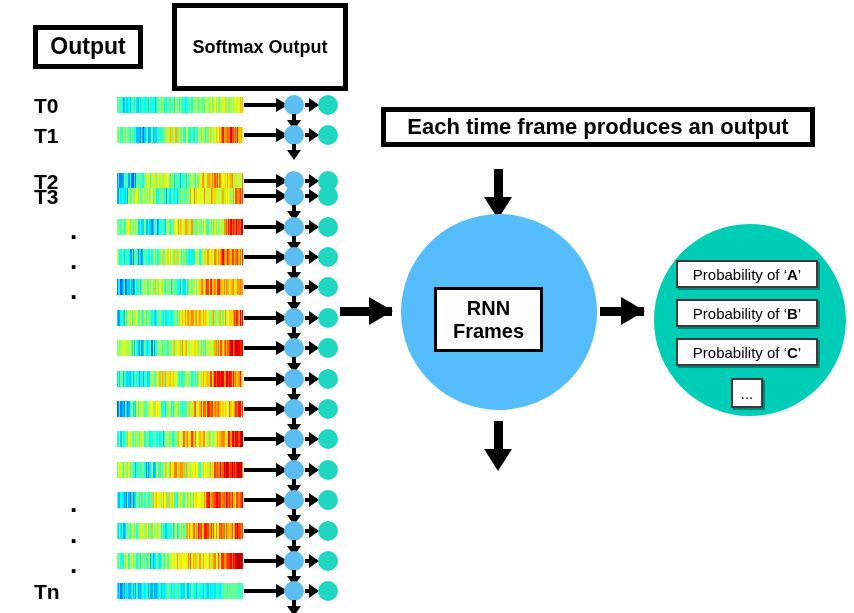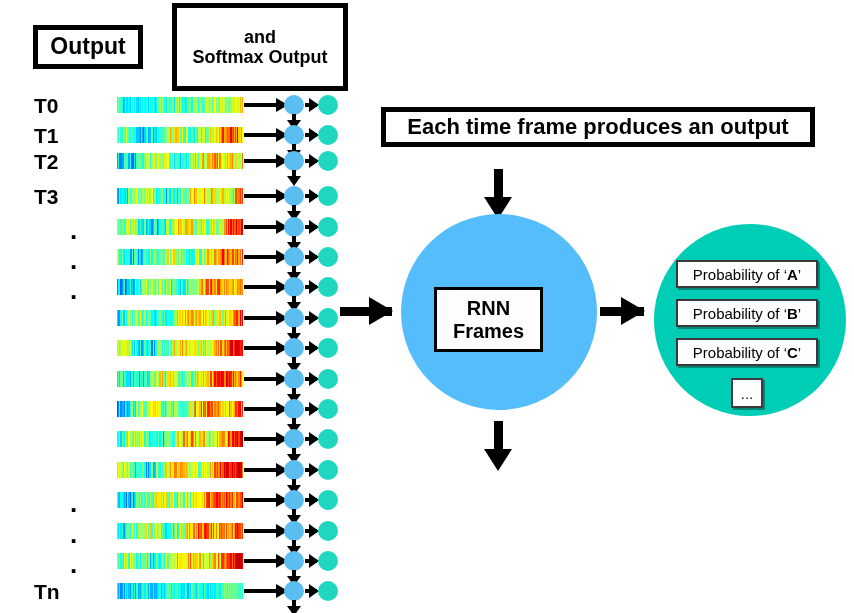--- a/index.html
+++ b/index.html
@@ -108,21 +108,20 @@
 </style>
 </head>
 <body>
 
 <div class="hdrbox" id="frames-box">
   <span>Output</span>
 </div>
 
 <div class="hdrbox" id="rnn-soft-box">
   <div>
-    <span class="ml">and</span>
     <span class="ml">Softmax Output</span>
   </div>
 </div>
 
 <div class="abs" id="rows-layer">
     <div class="row" style="top: 96px;">
       <div class="tlabel">T0</div>
       <div class="spec" style="background-image: linear-gradient(to right, rgb(66, 255, 189) 0%, rgb(66, 255, 189) 0.91%, rgb(98, 255, 157) 0.91%, rgb(98, 255, 157) 1.82%, rgb(88, 255, 167) 1.82%, rgb(88, 255, 167) 2.73%, rgb(62, 255, 193) 2.73%, rgb(62, 255, 193) 3.64%, rgb(24, 255, 231) 3.64%, rgb(24, 255, 231) 4.55%, rgb(0, 179, 255) 4.55%, rgb(0, 179, 255) 5.45%, rgb(0, 200, 255) 5.45%, rgb(0, 200, 255) 6.36%, rgb(33, 255, 222) 6.36%, rgb(33, 255, 222) 7.27%, rgb(0, 232, 255) 7.27%, rgb(0, 232, 255) 8.18%, rgb(0, 216, 255) 8.18%, rgb(0, 216, 255) 9.09%, rgb(0, 254, 255) 9.09%, rgb(0, 254, 255) 10%, rgb(0, 200, 255) 10%, rgb(0, 200, 255) 10.91%, rgb(84, 255, 171) 10.91%, rgb(84, 255, 171) 11.82%, rgb(18, 255, 237) 11.82%, rgb(18, 255, 237) 12.73%, rgb(134, 255, 121) 12.73%, rgb(134, 255, 121) 13.64%, rgb(0, 237, 255) 13.64%, rgb(0, 237, 255) 14.55%, rgb(133, 255, 122) 14.55%, rgb(133, 255, 122) 15.45%, rgb(0, 227, 255) 15.45%, rgb(0, 227, 255) 16.36%, rgb(0, 197, 255) 16.36%, rgb(0, 197, 255) 17.27%, rgb(51, 255, 204) 17.27%, rgb(51, 255, 204) 18.18%, rgb(0, 224, 255) 18.18%, rgb(0, 224, 255) 19.09%, rgb(47, 255, 208) 19.09%, rgb(47, 255, 208) 20%, rgb(10, 255, 245) 20%, rgb(10, 255, 245) 20.91%, rgb(86, 255, 169) 20.91%, rgb(86, 255, 169) 21.82%, rgb(3, 255, 252) 21.82%, rgb(3, 255, 252) 22.73%, rgb(13, 255, 242) 22.73%, rgb(13, 255, 242) 23.64%, rgb(87, 255, 168) 23.64%, rgb(87, 255, 168) 24.55%, rgb(0, 204, 255) 24.55%, rgb(0, 204, 255) 25.45%, rgb(137, 255, 118) 25.45%, rgb(137, 255, 118) 26.36%, rgb(6, 255, 249) 26.36%, rgb(6, 255, 249) 27.27%, rgb(17, 255, 238) 27.27%, rgb(17, 255, 238) 28.18%, rgb(33, 255, 222) 28.18%, rgb(33, 255, 222) 29.09%, rgb(20, 255, 235) 29.09%, rgb(20, 255, 235) 30%, rgb(0, 201, 255) 30%, rgb(0, 201, 255) 30.91%, rgb(0, 252, 255) 30.91%, rgb(0, 252, 255) 31.82%, rgb(141, 255, 114) 31.82%, rgb(141, 255, 114) 32.73%, rgb(101, 255, 154) 32.73%, rgb(101, 255, 154) 33.64%, rgb(152, 255, 103) 33.64%, rgb(152, 255, 103) 34.55%, rgb(66, 255, 189) 34.55%, rgb(66, 255, 189) 35.45%, rgb(165, 255, 90) 35.45%, rgb(165, 255, 90) 36.36%, rgb(107, 255, 148) 36.36%, rgb(107, 255, 148) 37.27%, rgb(20, 255, 235) 37.27%, rgb(20, 255, 235) 38.18%, rgb(60, 255, 195) 38.18%, rgb(60, 255, 195) 39.09%, rgb(0, 247, 255) 39.09%, rgb(0, 247, 255) 40%, rgb(110, 255, 145) 40%, rgb(110, 255, 145) 40.91%, rgb(43, 255, 212) 40.91%, rgb(43, 255, 212) 41.82%, rgb(42, 255, 213) 41.82%, rgb(42, 255, 213) 42.73%, rgb(112, 255, 143) 42.73%, rgb(112, 255, 143) 43.64%, rgb(126, 255, 129) 43.64%, rgb(126, 255, 129) 44.55%, rgb(101, 255, 154) 44.55%, rgb(101, 255, 154) 45.45%, rgb(0, 236, 255) 45.45%, rgb(0, 236, 255) 46.36%, rgb(183, 255, 72) 46.36%, rgb(183, 255, 72) 47.27%, rgb(79, 255, 176) 47.27%, rgb(79, 255, 176) 48.18%, rgb(173, 255, 82) 48.18%, rgb(173, 255, 82) 49.09%, rgb(25, 255, 230) 49.09%, rgb(25, 255, 230) 50%, rgb(183, 255, 72) 50%, rgb(183, 255, 72) 50.91%, rgb(71, 255, 184) 50.91%, rgb(71, 255, 184) 51.82%, rgb(3, 255, 252) 51.82%, rgb(3, 255, 252) 52.73%, rgb(44, 255, 211) 52.73%, rgb(44, 255, 211) 53.64%, rgb(0, 237, 255) 53.64%, rgb(0, 237, 255) 54.55%, rgb(30, 255, 225) 54.55%, rgb(30, 255, 225) 55.45%, rgb(7, 255, 248) 55.45%, rgb(7, 255, 248) 56.36%, rgb(85, 255, 170) 56.36%, rgb(85, 255, 170) 57.27%, rgb(116, 255, 139) 57.27%, rgb(116, 255, 139) 58.18%, rgb(120, 255, 135) 58.18%, rgb(120, 255, 135) 59.09%, rgb(13, 255, 242) 59.09%, rgb(13, 255, 242) 60%, rgb(151, 255, 104) 60%, rgb(151, 255, 104) 60.91%, rgb(194, 255, 61) 60.91%, rgb(194, 255, 61) 61.82%, rgb(128, 255, 127) 61.82%, rgb(128, 255, 127) 62.73%, rgb(161, 255, 94) 62.73%, rgb(161, 255, 94) 63.64%, rgb(129, 255, 126) 63.64%, rgb(129, 255, 126) 64.55%, rgb(29, 255, 226) 64.55%, rgb(29, 255, 226) 65.45%, rgb(153, 255, 102) 65.45%, rgb(153, 255, 102) 66.36%, rgb(142, 255, 113) 66.36%, rgb(142, 255, 113) 67.27%, rgb(43, 255, 212) 67.27%, rgb(43, 255, 212) 68.18%, rgb(111, 255, 144) 68.18%, rgb(111, 255, 144) 69.09%, rgb(78, 255, 177) 69.09%, rgb(78, 255, 177) 70%, rgb(224, 255, 31) 70%, rgb(224, 255, 31) 70.91%, rgb(211, 255, 44) 70.91%, rgb(211, 255, 44) 71.82%, rgb(174, 255, 81) 71.82%, rgb(174, 255, 81) 72.73%, rgb(102, 255, 153) 72.73%, rgb(102, 255, 153) 73.64%, rgb(171, 255, 84) 73.64%, rgb(171, 255, 84) 74.55%, rgb(244, 255, 11) 74.55%, rgb(244, 255, 11) 75.45%, rgb(83, 255, 172) 75.45%, rgb(83, 255, 172) 76.36%, rgb(156, 255, 99) 76.36%, rgb(156, 255, 99) 77.27%, rgb(255, 251, 0) 77.27%, rgb(255, 251, 0) 78.18%, rgb(121, 255, 134) 78.18%, rgb(121, 255, 134) 79.09%, rgb(255, 239, 0) 79.09%, rgb(255, 239, 0) 80%, rgb(127, 255, 128) 80%, rgb(127, 255, 128) 80.91%, rgb(75, 255, 180) 80.91%, rgb(75, 255, 180) 81.82%, rgb(255, 251, 0) 81.82%, rgb(255, 251, 0) 82.73%, rgb(161, 255, 94) 82.73%, rgb(161, 255, 94) 83.64%, rgb(202, 255, 53) 83.64%, rgb(202, 255, 53) 84.55%, rgb(193, 255, 62) 84.55%, rgb(193, 255, 62) 85.45%, rgb(255, 212, 0) 85.45%, rgb(255, 212, 0) 86.36%, rgb(123, 255, 132) 86.36%, rgb(123, 255, 132) 87.27%, rgb(161, 255, 94) 87.27%, rgb(161, 255, 94) 88.18%, rgb(113, 255, 142) 88.18%, rgb(113, 255, 142) 89.09%, rgb(255, 205, 0) 89.09%, rgb(255, 205, 0) 90%, rgb(143, 255, 112) 90%, rgb(143, 255, 112) 90.91%, rgb(218, 255, 37) 90.91%, rgb(218, 255, 37) 91.82%, rgb(139, 255, 116) 91.82%, rgb(139, 255, 116) 92.73%, rgb(212, 255, 43) 92.73%, rgb(212, 255, 43) 93.64%, rgb(208, 255, 47) 93.64%, rgb(208, 255, 47) 94.55%, rgb(246, 255, 9) 94.55%, rgb(246, 255, 9) 95.45%, rgb(182, 255, 73) 95.45%, rgb(182, 255, 73) 96.36%, rgb(212, 255, 43) 96.36%, rgb(212, 255, 43) 97.27%, rgb(255, 184, 0) 97.27%, rgb(255, 184, 0) 98.18%, rgb(255, 234, 0) 98.18%, rgb(255, 234, 0) 99.09%, rgb(255, 171, 0) 99.09%, rgb(255, 171, 0) 100%);"></div>
       <div class="arrow-in"></div>
       <div class="node-blue" style="background: rgb(91, 189, 240);"></div>
@@ -132,21 +131,21 @@
     </div>
     <div class="row" style="top: 126.4px;">
       <div class="tlabel">T1</div>
       <div class="spec" style="background-image: linear-gradient(to right, rgb(156, 255, 99) 0%, rgb(156, 255, 99) 0.91%, rgb(55, 255, 200) 0.91%, rgb(55, 255, 200) 1.82%, rgb(223, 255, 32) 1.82%, rgb(223, 255, 32) 2.73%, rgb(47, 255, 208) 2.73%, rgb(47, 255, 208) 3.64%, rgb(38, 255, 217) 3.64%, rgb(38, 255, 217) 4.55%, rgb(217, 255, 38) 4.55%, rgb(217, 255, 38) 5.45%, rgb(116, 255, 139) 5.45%, rgb(116, 255, 139) 6.36%, rgb(67, 255, 188) 6.36%, rgb(67, 255, 188) 7.27%, rgb(217, 255, 38) 7.27%, rgb(217, 255, 38) 8.18%, rgb(117, 255, 138) 8.18%, rgb(117, 255, 138) 9.09%, rgb(69, 255, 186) 9.09%, rgb(69, 255, 186) 10%, rgb(18, 255, 237) 10%, rgb(18, 255, 237) 10.91%, rgb(165, 255, 90) 10.91%, rgb(165, 255, 90) 11.82%, rgb(78, 255, 177) 11.82%, rgb(78, 255, 177) 12.73%, rgb(77, 255, 178) 12.73%, rgb(77, 255, 178) 13.64%, rgb(2, 255, 253) 13.64%, rgb(2, 255, 253) 14.55%, rgb(66, 255, 189) 14.55%, rgb(66, 255, 189) 15.45%, rgb(0, 198, 255) 15.45%, rgb(0, 198, 255) 16.36%, rgb(0, 202, 255) 16.36%, rgb(0, 202, 255) 17.27%, rgb(0, 199, 255) 17.27%, rgb(0, 199, 255) 18.18%, rgb(0, 128, 255) 18.18%, rgb(0, 128, 255) 19.09%, rgb(24, 255, 231) 19.09%, rgb(24, 255, 231) 20%, rgb(0, 186, 255) 20%, rgb(0, 186, 255) 20.91%, rgb(0, 95, 255) 20.91%, rgb(0, 95, 255) 21.82%, rgb(0, 215, 255) 21.82%, rgb(0, 215, 255) 22.73%, rgb(65, 255, 190) 22.73%, rgb(65, 255, 190) 23.64%, rgb(69, 255, 186) 23.64%, rgb(69, 255, 186) 24.55%, rgb(0, 184, 255) 24.55%, rgb(0, 184, 255) 25.45%, rgb(0, 193, 255) 25.45%, rgb(0, 193, 255) 26.36%, rgb(0, 192, 255) 26.36%, rgb(0, 192, 255) 27.27%, rgb(95, 255, 160) 27.27%, rgb(95, 255, 160) 28.18%, rgb(0, 171, 255) 28.18%, rgb(0, 171, 255) 29.09%, rgb(0, 244, 255) 29.09%, rgb(0, 244, 255) 30%, rgb(0, 226, 255) 30%, rgb(0, 226, 255) 30.91%, rgb(0, 202, 255) 30.91%, rgb(0, 202, 255) 31.82%, rgb(73, 255, 182) 31.82%, rgb(73, 255, 182) 32.73%, rgb(17, 255, 238) 32.73%, rgb(17, 255, 238) 33.64%, rgb(47, 255, 208) 33.64%, rgb(47, 255, 208) 34.55%, rgb(69, 255, 186) 34.55%, rgb(69, 255, 186) 35.45%, rgb(51, 255, 204) 35.45%, rgb(51, 255, 204) 36.36%, rgb(78, 255, 177) 36.36%, rgb(78, 255, 177) 37.27%, rgb(97, 255, 158) 37.27%, rgb(97, 255, 158) 38.18%, rgb(255, 223, 0) 38.18%, rgb(255, 223, 0) 39.09%, rgb(127, 255, 128) 39.09%, rgb(127, 255, 128) 40%, rgb(185, 255, 70) 40%, rgb(185, 255, 70) 40.91%, rgb(255, 221, 0) 40.91%, rgb(255, 221, 0) 41.82%, rgb(255, 174, 0) 41.82%, rgb(255, 174, 0) 42.73%, rgb(255, 205, 0) 42.73%, rgb(255, 205, 0) 43.64%, rgb(110, 255, 145) 43.64%, rgb(110, 255, 145) 44.55%, rgb(161, 255, 94) 44.55%, rgb(161, 255, 94) 45.45%, rgb(255, 228, 0) 45.45%, rgb(255, 228, 0) 46.36%, rgb(255, 180, 0) 46.36%, rgb(255, 180, 0) 47.27%, rgb(89, 255, 166) 47.27%, rgb(89, 255, 166) 48.18%, rgb(255, 212, 0) 48.18%, rgb(255, 212, 0) 49.09%, rgb(156, 255, 99) 49.09%, rgb(156, 255, 99) 50%, rgb(97, 255, 158) 50%, rgb(97, 255, 158) 50.91%, rgb(79, 255, 176) 50.91%, rgb(79, 255, 176) 51.82%, rgb(255, 244, 0) 51.82%, rgb(255, 244, 0) 52.73%, rgb(38, 255, 217) 52.73%, rgb(38, 255, 217) 53.64%, rgb(41, 255, 214) 53.64%, rgb(41, 255, 214) 54.55%, rgb(255, 255, 0) 54.55%, rgb(255, 255, 0) 55.45%, rgb(205, 255, 50) 55.45%, rgb(205, 255, 50) 56.36%, rgb(36, 255, 219) 56.36%, rgb(36, 255, 219) 57.27%, rgb(10, 255, 245) 57.27%, rgb(10, 255, 245) 58.18%, rgb(0, 251, 255) 58.18%, rgb(0, 251, 255) 59.09%, rgb(95, 255, 160) 59.09%, rgb(95, 255, 160) 60%, rgb(16, 255, 239) 60%, rgb(16, 255, 239) 60.91%, rgb(0, 237, 255) 60.91%, rgb(0, 237, 255) 61.82%, rgb(115, 255, 140) 61.82%, rgb(115, 255, 140) 62.73%, rgb(77, 255, 178) 62.73%, rgb(77, 255, 178) 63.64%, rgb(28, 255, 227) 63.64%, rgb(28, 255, 227) 64.55%, rgb(198, 255, 57) 64.55%, rgb(198, 255, 57) 65.45%, rgb(204, 255, 51) 65.45%, rgb(204, 255, 51) 66.36%, rgb(37, 255, 218) 66.36%, rgb(37, 255, 218) 67.27%, rgb(198, 255, 57) 67.27%, rgb(198, 255, 57) 68.18%, rgb(176, 255, 79) 68.18%, rgb(176, 255, 79) 69.09%, rgb(213, 255, 42) 69.09%, rgb(213, 255, 42) 70%, rgb(17, 255, 238) 70%, rgb(17, 255, 238) 70.91%, rgb(98, 255, 157) 70.91%, rgb(98, 255, 157) 71.82%, rgb(112, 255, 143) 71.82%, rgb(112, 255, 143) 72.73%, rgb(255, 227, 0) 72.73%, rgb(255, 227, 0) 73.64%, rgb(255, 202, 0) 73.64%, rgb(255, 202, 0) 74.55%, rgb(136, 255, 119) 74.55%, rgb(136, 255, 119) 75.45%, rgb(201, 255, 54) 75.45%, rgb(201, 255, 54) 76.36%, rgb(135, 255, 120) 76.36%, rgb(135, 255, 120) 77.27%, rgb(224, 255, 31) 77.27%, rgb(224, 255, 31) 78.18%, rgb(255, 195, 0) 78.18%, rgb(255, 195, 0) 79.09%, rgb(187, 255, 68) 79.09%, rgb(187, 255, 68) 80%, rgb(221, 255, 34) 80%, rgb(221, 255, 34) 80.91%, rgb(255, 160, 0) 80.91%, rgb(255, 160, 0) 81.82%, rgb(255, 214, 0) 81.82%, rgb(255, 214, 0) 82.73%, rgb(255, 118, 0) 82.73%, rgb(255, 118, 0) 83.64%, rgb(255, 24, 0) 83.64%, rgb(255, 24, 0) 84.55%, rgb(255, 172, 0) 84.55%, rgb(255, 172, 0) 85.45%, rgb(255, 158, 0) 85.45%, rgb(255, 158, 0) 86.36%, rgb(255, 140, 0) 86.36%, rgb(255, 140, 0) 87.27%, rgb(255, 82, 0) 87.27%, rgb(255, 82, 0) 88.18%, rgb(255, 123, 0) 88.18%, rgb(255, 123, 0) 89.09%, rgb(255, 116, 0) 89.09%, rgb(255, 116, 0) 90%, rgb(241, 0, 0) 90%, rgb(241, 0, 0) 90.91%, rgb(255, 93, 0) 90.91%, rgb(255, 93, 0) 91.82%, rgb(255, 53, 0) 91.82%, rgb(255, 53, 0) 92.73%, rgb(255, 180, 0) 92.73%, rgb(255, 180, 0) 93.64%, rgb(255, 60, 0) 93.64%, rgb(255, 60, 0) 94.55%, rgb(255, 163, 0) 94.55%, rgb(255, 163, 0) 95.45%, rgb(253, 0, 0) 95.45%, rgb(253, 0, 0) 96.36%, rgb(255, 199, 0) 96.36%, rgb(255, 199, 0) 97.27%, rgb(255, 218, 0) 97.27%, rgb(255, 218, 0) 98.18%, rgb(255, 165, 0) 98.18%, rgb(255, 165, 0) 99.09%, rgb(247, 255, 8) 99.09%, rgb(247, 255, 8) 100%);"></div>
       <div class="arrow-in"></div>
       <div class="node-blue" style="background: rgb(91, 189, 240);"></div>
       <div class="arrow-mid"></div>
       <div class="node-teal" style="background: rgb(31, 215, 193);"></div>
       <div class="arrow-down"></div>
     </div>
-    <div class="row" style="top: 152px;">
+    <div class="row" style="top: 172px;">
       <div class="tlabel">T2</div>
       <div class="spec" style="background-image: linear-gradient(to right, rgb(0, 144, 255) 0%, rgb(0, 144, 255) 0.91%, rgb(47, 255, 208) 0.91%, rgb(47, 255, 208) 1.82%, rgb(0, 121, 255) 1.82%, rgb(0, 121, 255) 2.73%, rgb(0, 132, 255) 2.73%, rgb(0, 132, 255) 3.64%, rgb(0, 169, 255) 3.64%, rgb(0, 169, 255) 4.55%, rgb(0, 170, 255) 4.55%, rgb(0, 170, 255) 5.45%, rgb(74, 255, 181) 5.45%, rgb(74, 255, 181) 6.36%, rgb(70, 255, 185) 6.36%, rgb(70, 255, 185) 7.27%, rgb(72, 255, 183) 7.27%, rgb(72, 255, 183) 8.18%, rgb(69, 255, 186) 8.18%, rgb(69, 255, 186) 9.09%, rgb(0, 175, 255) 9.09%, rgb(0, 175, 255) 10%, rgb(26, 255, 229) 10%, rgb(26, 255, 229) 10.91%, rgb(0, 131, 255) 10.91%, rgb(0, 131, 255) 11.82%, rgb(0, 104, 255) 11.82%, rgb(0, 104, 255) 12.73%, rgb(0, 95, 255) 12.73%, rgb(0, 95, 255) 13.64%, rgb(0, 249, 255) 13.64%, rgb(0, 249, 255) 14.55%, rgb(0, 127, 255) 14.55%, rgb(0, 127, 255) 15.45%, rgb(89, 255, 166) 15.45%, rgb(89, 255, 166) 16.36%, rgb(94, 255, 161) 16.36%, rgb(94, 255, 161) 17.27%, rgb(99, 255, 156) 17.27%, rgb(99, 255, 156) 18.18%, rgb(109, 255, 146) 18.18%, rgb(109, 255, 146) 19.09%, rgb(44, 255, 211) 19.09%, rgb(44, 255, 211) 20%, rgb(31, 255, 224) 20%, rgb(31, 255, 224) 20.91%, rgb(4, 255, 251) 20.91%, rgb(4, 255, 251) 21.82%, rgb(133, 255, 122) 21.82%, rgb(133, 255, 122) 22.73%, rgb(203, 255, 52) 22.73%, rgb(203, 255, 52) 23.64%, rgb(201, 255, 54) 23.64%, rgb(201, 255, 54) 24.55%, rgb(190, 255, 65) 24.55%, rgb(190, 255, 65) 25.45%, rgb(238, 255, 17) 25.45%, rgb(238, 255, 17) 26.36%, rgb(41, 255, 214) 26.36%, rgb(41, 255, 214) 27.27%, rgb(171, 255, 84) 27.27%, rgb(171, 255, 84) 28.18%, rgb(255, 238, 0) 28.18%, rgb(255, 238, 0) 29.09%, rgb(255, 232, 0) 29.09%, rgb(255, 232, 0) 30%, rgb(121, 255, 134) 30%, rgb(121, 255, 134) 30.91%, rgb(126, 255, 129) 30.91%, rgb(126, 255, 129) 31.82%, rgb(255, 227, 0) 31.82%, rgb(255, 227, 0) 32.73%, rgb(233, 255, 22) 32.73%, rgb(233, 255, 22) 33.64%, rgb(155, 255, 100) 33.64%, rgb(155, 255, 100) 34.55%, rgb(211, 255, 44) 34.55%, rgb(211, 255, 44) 35.45%, rgb(126, 255, 129) 35.45%, rgb(126, 255, 129) 36.36%, rgb(255, 221, 0) 36.36%, rgb(255, 221, 0) 37.27%, rgb(255, 235, 0) 37.27%, rgb(255, 235, 0) 38.18%, rgb(187, 255, 68) 38.18%, rgb(187, 255, 68) 39.09%, rgb(224, 255, 31) 39.09%, rgb(224, 255, 31) 40%, rgb(255, 251, 0) 40%, rgb(255, 251, 0) 40.91%, rgb(70, 255, 185) 40.91%, rgb(70, 255, 185) 41.82%, rgb(15, 255, 240) 41.82%, rgb(15, 255, 240) 42.73%, rgb(220, 255, 35) 42.73%, rgb(220, 255, 35) 43.64%, rgb(79, 255, 176) 43.64%, rgb(79, 255, 176) 44.55%, rgb(168, 255, 87) 44.55%, rgb(168, 255, 87) 45.45%, rgb(0, 224, 255) 45.45%, rgb(0, 224, 255) 46.36%, rgb(67, 255, 188) 46.36%, rgb(67, 255, 188) 47.27%, rgb(105, 255, 150) 47.27%, rgb(105, 255, 150) 48.18%, rgb(45, 255, 210) 48.18%, rgb(45, 255, 210) 49.09%, rgb(62, 255, 193) 49.09%, rgb(62, 255, 193) 50%, rgb(0, 187, 255) 50%, rgb(0, 187, 255) 50.91%, rgb(88, 255, 167) 50.91%, rgb(88, 255, 167) 51.82%, rgb(21, 255, 234) 51.82%, rgb(21, 255, 234) 52.73%, rgb(72, 255, 183) 52.73%, rgb(72, 255, 183) 53.64%, rgb(56, 255, 199) 53.64%, rgb(56, 255, 199) 54.55%, rgb(0, 230, 255) 54.55%, rgb(0, 230, 255) 55.45%, rgb(154, 255, 101) 55.45%, rgb(154, 255, 101) 56.36%, rgb(37, 255, 218) 56.36%, rgb(37, 255, 218) 57.27%, rgb(160, 255, 95) 57.27%, rgb(160, 255, 95) 58.18%, rgb(125, 255, 130) 58.18%, rgb(125, 255, 130) 59.09%, rgb(205, 255, 50) 59.09%, rgb(205, 255, 50) 60%, rgb(113, 255, 142) 60%, rgb(113, 255, 142) 60.91%, rgb(187, 255, 68) 60.91%, rgb(187, 255, 68) 61.82%, rgb(6, 255, 249) 61.82%, rgb(6, 255, 249) 62.73%, rgb(217, 255, 38) 62.73%, rgb(217, 255, 38) 63.64%, rgb(113, 255, 142) 63.64%, rgb(113, 255, 142) 64.55%, rgb(84, 255, 171) 64.55%, rgb(84, 255, 171) 65.45%, rgb(216, 255, 39) 65.45%, rgb(216, 255, 39) 66.36%, rgb(255, 236, 0) 66.36%, rgb(255, 236, 0) 67.27%, rgb(255, 175, 0) 67.27%, rgb(255, 175, 0) 68.18%, rgb(255, 129, 0) 68.18%, rgb(255, 129, 0) 69.09%, rgb(162, 255, 93) 69.09%, rgb(162, 255, 93) 70%, rgb(255, 255, 0) 70%, rgb(255, 255, 0) 70.91%, rgb(177, 255, 78) 70.91%, rgb(177, 255, 78) 71.82%, rgb(255, 172, 0) 71.82%, rgb(255, 172, 0) 72.73%, rgb(255, 165, 0) 72.73%, rgb(255, 165, 0) 73.64%, rgb(255, 200, 0) 73.64%, rgb(255, 200, 0) 74.55%, rgb(255, 220, 0) 74.55%, rgb(255, 220, 0) 75.45%, rgb(255, 133, 0) 75.45%, rgb(255, 133, 0) 76.36%, rgb(255, 208, 0) 76.36%, rgb(255, 208, 0) 77.27%, rgb(255, 92, 0) 77.27%, rgb(255, 92, 0) 78.18%, rgb(255, 158, 0) 78.18%, rgb(255, 158, 0) 79.09%, rgb(255, 74, 0) 79.09%, rgb(255, 74, 0) 80%, rgb(224, 255, 31) 80%, rgb(224, 255, 31) 80.91%, rgb(255, 110, 0) 80.91%, rgb(255, 110, 0) 81.82%, rgb(255, 144, 0) 81.82%, rgb(255, 144, 0) 82.73%, rgb(255, 240, 0) 82.73%, rgb(255, 240, 0) 83.64%, rgb(233, 255, 22) 83.64%, rgb(233, 255, 22) 84.55%, rgb(203, 255, 52) 84.55%, rgb(203, 255, 52) 85.45%, rgb(255, 200, 0) 85.45%, rgb(255, 200, 0) 86.36%, rgb(231, 255, 24) 86.36%, rgb(231, 255, 24) 87.27%, rgb(255, 170, 0) 87.27%, rgb(255, 170, 0) 88.18%, rgb(255, 240, 0) 88.18%, rgb(255, 240, 0) 89.09%, rgb(255, 214, 0) 89.09%, rgb(255, 214, 0) 90%, rgb(255, 182, 0) 90%, rgb(255, 182, 0) 90.91%, rgb(255, 133, 0) 90.91%, rgb(255, 133, 0) 91.82%, rgb(148, 255, 107) 91.82%, rgb(148, 255, 107) 92.73%, rgb(168, 255, 87) 92.73%, rgb(168, 255, 87) 93.64%, rgb(255, 221, 0) 93.64%, rgb(255, 221, 0) 94.55%, rgb(255, 212, 0) 94.55%, rgb(255, 212, 0) 95.45%, rgb(184, 255, 71) 95.45%, rgb(184, 255, 71) 96.36%, rgb(174, 255, 81) 96.36%, rgb(174, 255, 81) 97.27%, rgb(174, 255, 81) 97.27%, rgb(174, 255, 81) 98.18%, rgb(227, 255, 28) 98.18%, rgb(227, 255, 28) 99.09%, rgb(255, 116, 0) 99.09%, rgb(255, 116, 0) 100%);"></div>
       <div class="arrow-in"></div>
       <div class="node-blue" style="background: rgb(91, 189, 240);"></div>
       <div class="arrow-mid"></div>
       <div class="node-teal" style="background: rgb(31, 215, 193);"></div>
       <div class="arrow-down"></div>
     </div>
     <div class="row" style="top: 187.2px;">
       <div class="tlabel">T3</div>

